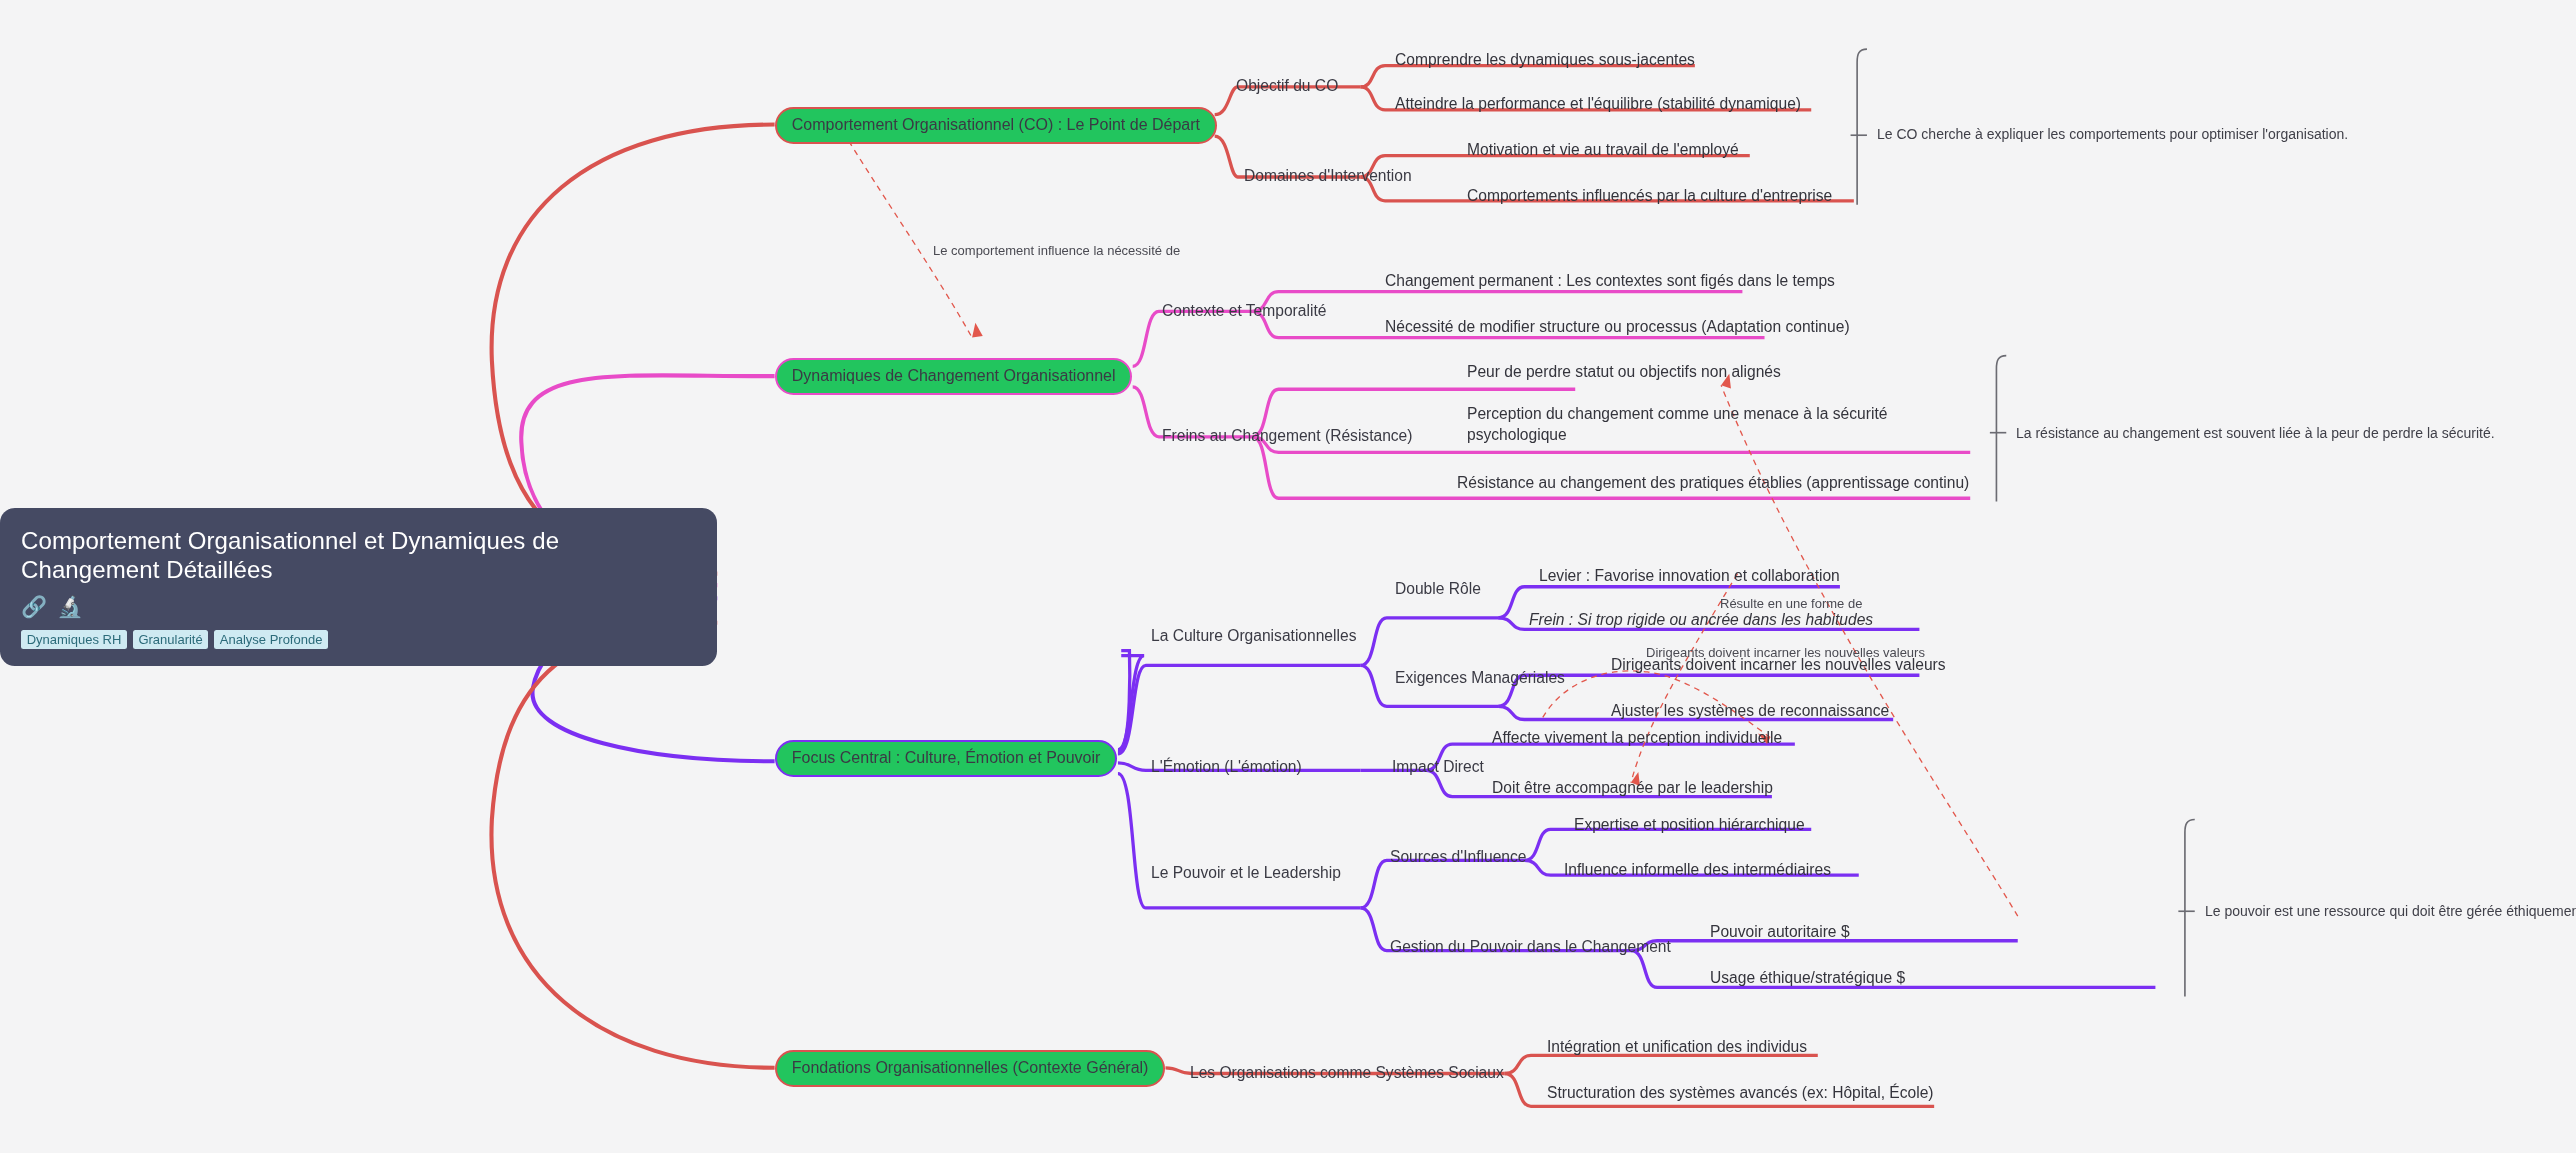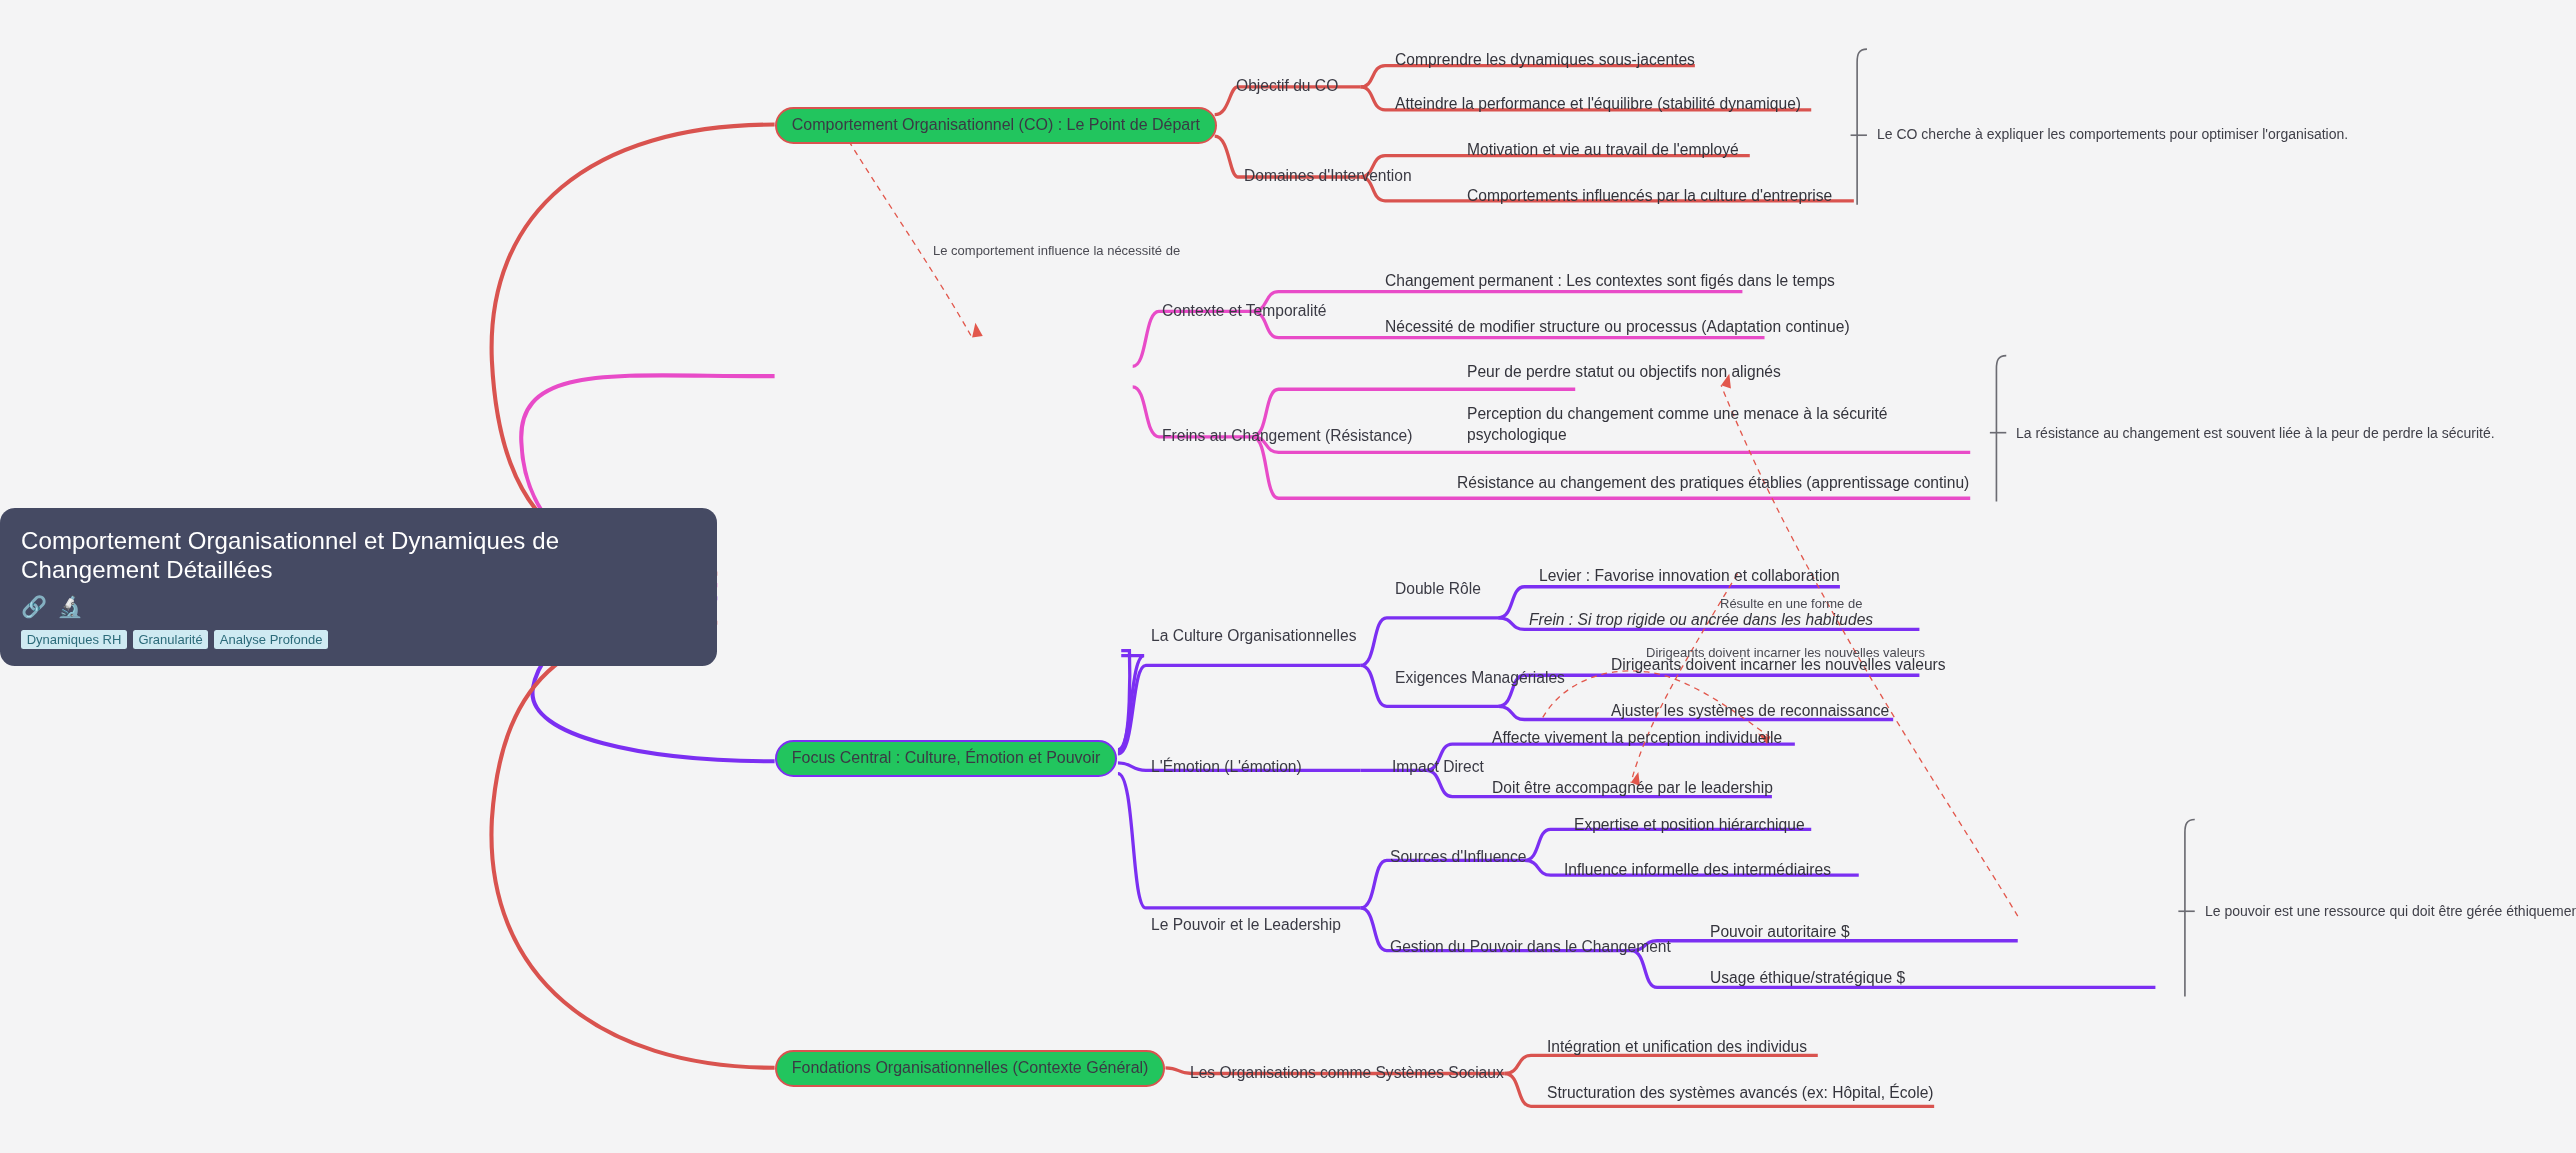--- a/index.html
+++ b/index.html
@@ -197,37 +197,38 @@
   <div class="lbl2" style="left:1236px;top:77px;">Objectif du CO</div>
   <div class="lbl2" style="left:1244px;top:167px;">Domaines d'Intervention</div>
 
   <div class="leaf" style="left:1395px;top:51px;">Comprendre les dynamiques sous-jacentes</div>
   <div class="leaf" style="left:1395px;top:95px;">Atteindre la performance et l'équilibre (stabilité dynamique)</div>
   <div class="leaf" style="left:1467px;top:141px;">Motivation et vie au travail de l'employé</div>
   <div class="leaf" style="left:1467px;top:187px;">Comportements influencés par la culture d'entreprise</div>
 
   <div class="note" style="left:1877px;top:126px;">Le CO cherche à expliquer les comportements pour optimiser l'organisation.</div>
 
+  <div class="pill c-pink" style="left:775px;top:358px;">Dynamiques de Changement Organisationnel</div>
 
   <div class="lbl2" style="left:1162px;top:302px;">Contexte et Temporalité</div>
   <div class="lbl2" style="left:1162px;top:427px;">Freins au Changement (Résistance)</div>
 
   <div class="leaf" style="left:1385px;top:272px;">Changement permanent : Les contextes sont figés dans le temps</div>
   <div class="leaf" style="left:1385px;top:318px;">Nécessité de modifier structure ou processus (Adaptation continue)</div>
   <div class="leaf" style="left:1467px;top:363px;">Peur de perdre statut ou objectifs non alignés</div>
   <div class="leaf wrap" style="left:1467px;top:403px;width:426px;">Perception du changement comme une menace à la sécurité psychologique</div>
   <div class="leaf" style="left:1457px;top:474px;">Résistance au changement des pratiques établies (apprentissage continu)</div>
 
   <div class="note" style="left:2016px;top:425px;">La résistance au changement est souvent liée à la peur de perdre la sécurité.</div>
 
   <div class="pill c-purple" style="left:775px;top:740px;">Focus Central : Culture, Émotion et Pouvoir</div>
 
   <div class="lbl2" style="left:1151px;top:627px;">La Culture Organisationnelles</div>
   <div class="lbl2" style="left:1151px;top:758px;">L'Émotion (L'émotion)</div>
-  <div class="lbl2" style="left:1151px;top:916px;">Le Pouvoir et le Leadership</div>
+  <div class="lbl2" style="left:1151px;top:864px;">Le Pouvoir et le Leadership</div>
 
   <div class="lbl2" style="left:1395px;top:580px;">Double Rôle</div>
   <div class="lbl2" style="left:1395px;top:669px;">Exigences Managériales</div>
   <div class="lbl2" style="left:1392px;top:758px;">Impact Direct</div>
   <div class="lbl2" style="left:1390px;top:848px;">Sources d'Influence</div>
   <div class="lbl2" style="left:1390px;top:938px;">Gestion du Pouvoir dans le Changement</div>
 
   <div class="leaf" style="left:1539px;top:567px;">Levier : Favorise innovation et collaboration</div>
   <div class="leaf" style="left:1529px;top:611px;font-style:italic;">Frein : Si trop rigide ou ancrée dans les habitudes</div>
   <div class="leaf" style="left:1611px;top:656px;">Dirigeants doivent incarner les nouvelles valeurs</div>

